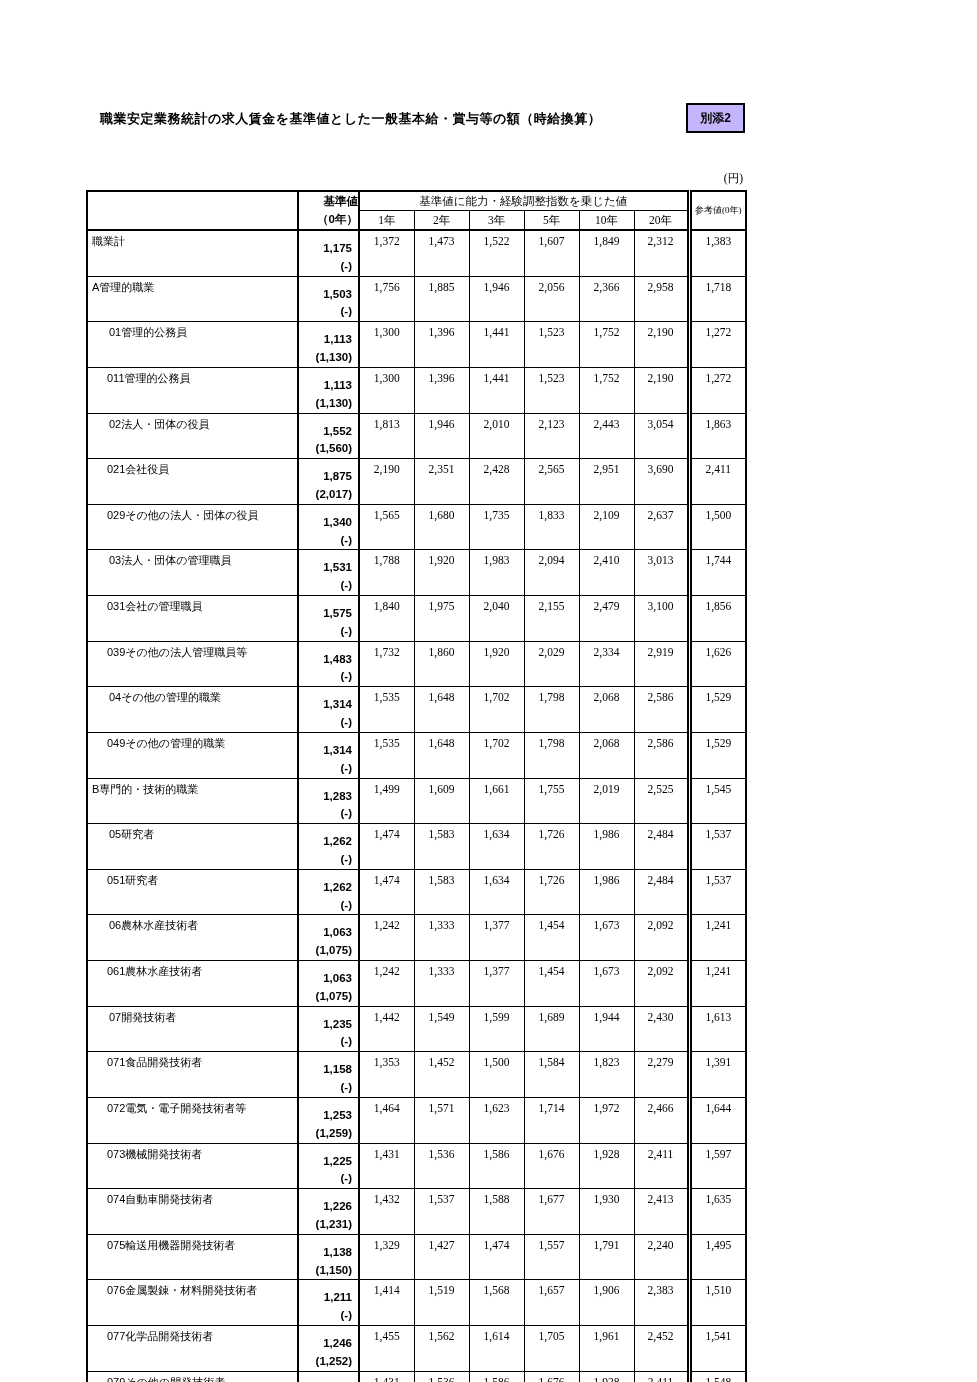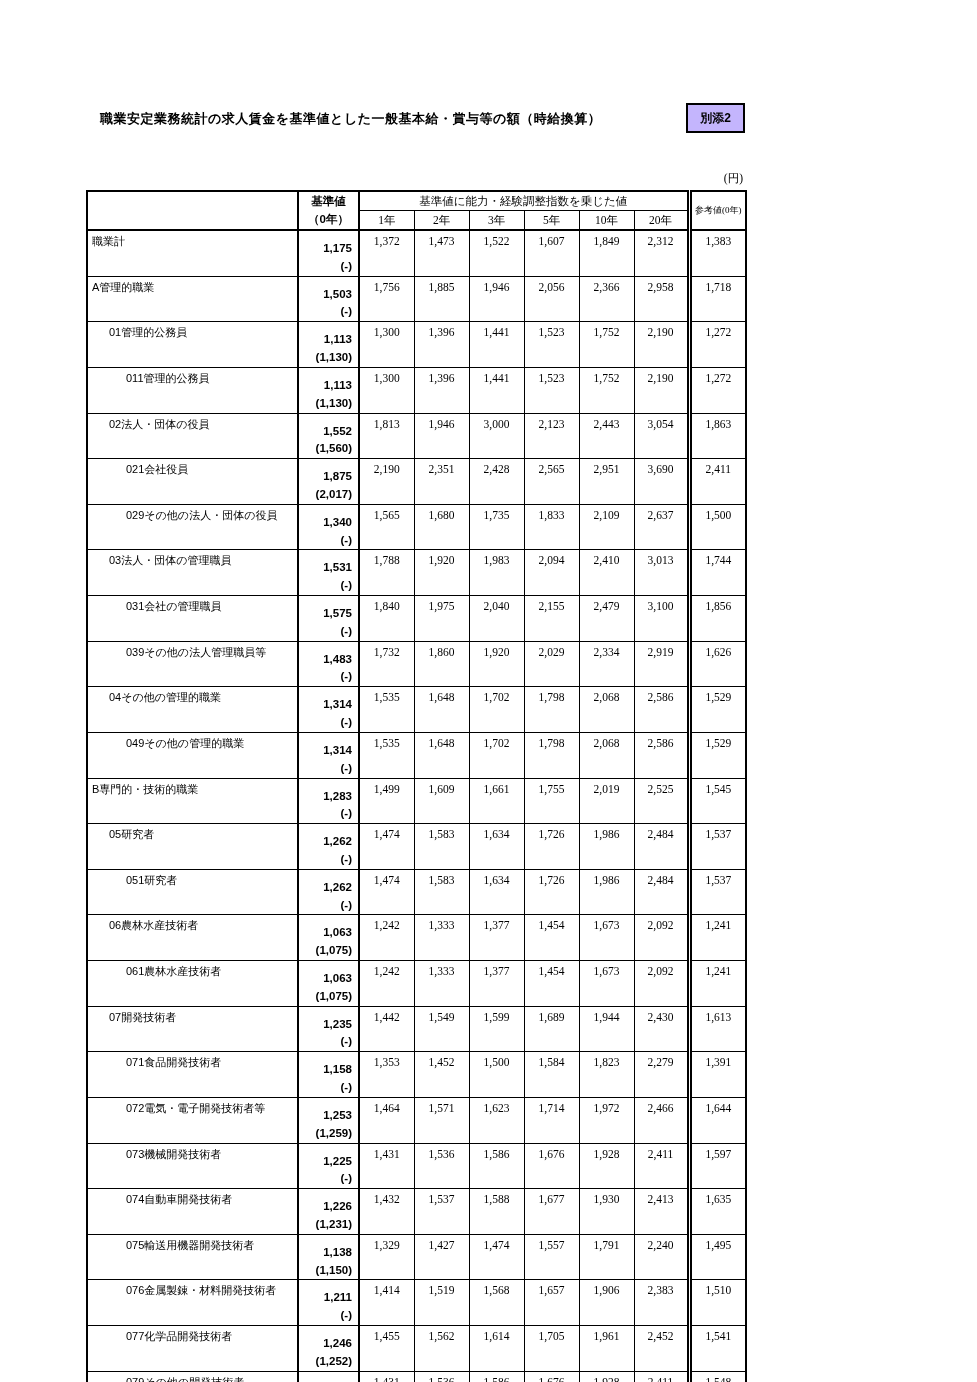--- a/index.html
+++ b/index.html
@@ -50,21 +50,21 @@
     overflow: hidden;
   }
   thead { border-bottom: 2.5px solid #000; }
   thead th { height: 18px; font-weight: normal; }
 
   th.corner-cell { border-right: 2px solid #000; }
   th.base-head {
     width: 61px;
     border-left: 2px solid #000; border-right: 2px solid #000;
     font-size: 11.5px; font-weight: bold;
-    text-align: center; line-height: 1.55;
+    text-align: right; line-height: 1.55;
     vertical-align: middle;
   }
   th.span-head {
     font-family: Liberation Serif, serif;
     font-size: 11.5px; text-align: center; vertical-align: middle;
   }
   th.year-h {
     font-family: "Liberation Serif", "DejaVu Serif", serif;
     font-size: 11.5px; text-align: center; vertical-align: middle;
     width: 55px;
@@ -83,21 +83,21 @@
   td.label-cell {
     width: 211px;
     border-right: 2px solid #000;
     vertical-align: top;
     font-size: 11px;
     padding-top: 3px;
     white-space: nowrap;
   }
   td.label-cell.lvl-0 { padding-left: 4px; }
   td.label-cell.lvl-1 { padding-left: 21px; }
-  td.label-cell.lvl-2 { padding-left: 38px; }
+  td.label-cell.lvl-2 { padding-left: 19px; }
 
   td.base-cell {
     border-left: 2px solid #000; border-right: 2px solid #000;
     vertical-align: top;
     text-align: right;
     font-weight: bold;
     font-size: 11.5px;
     padding: 9px 6px 0 0;
     line-height: 1.55;
   }
@@ -213,21 +213,21 @@
     <td class="num ref">1,272</td>
   </tr>
           <tr class="data-row">
     <td class="label-cell lvl-1">02法人・団体の役員</td>
     <td class="base-cell">
       <div>1,552</div>
       <div>(1,560)</div>
     </td>
     <td class="num">1,813</td>
     <td class="num">1,946</td>
-    <td class="num">3,000</td>
+    <td class="num">2,010</td>
     <td class="num">2,123</td>
     <td class="num">2,443</td>
     <td class="num">3,054</td>
     <td class="num ref">1,863</td>
   </tr>
           <tr class="data-row">
     <td class="label-cell lvl-2">021会社役員</td>
     <td class="base-cell">
       <div>1,875</div>
       <div>(2,017)</div>

